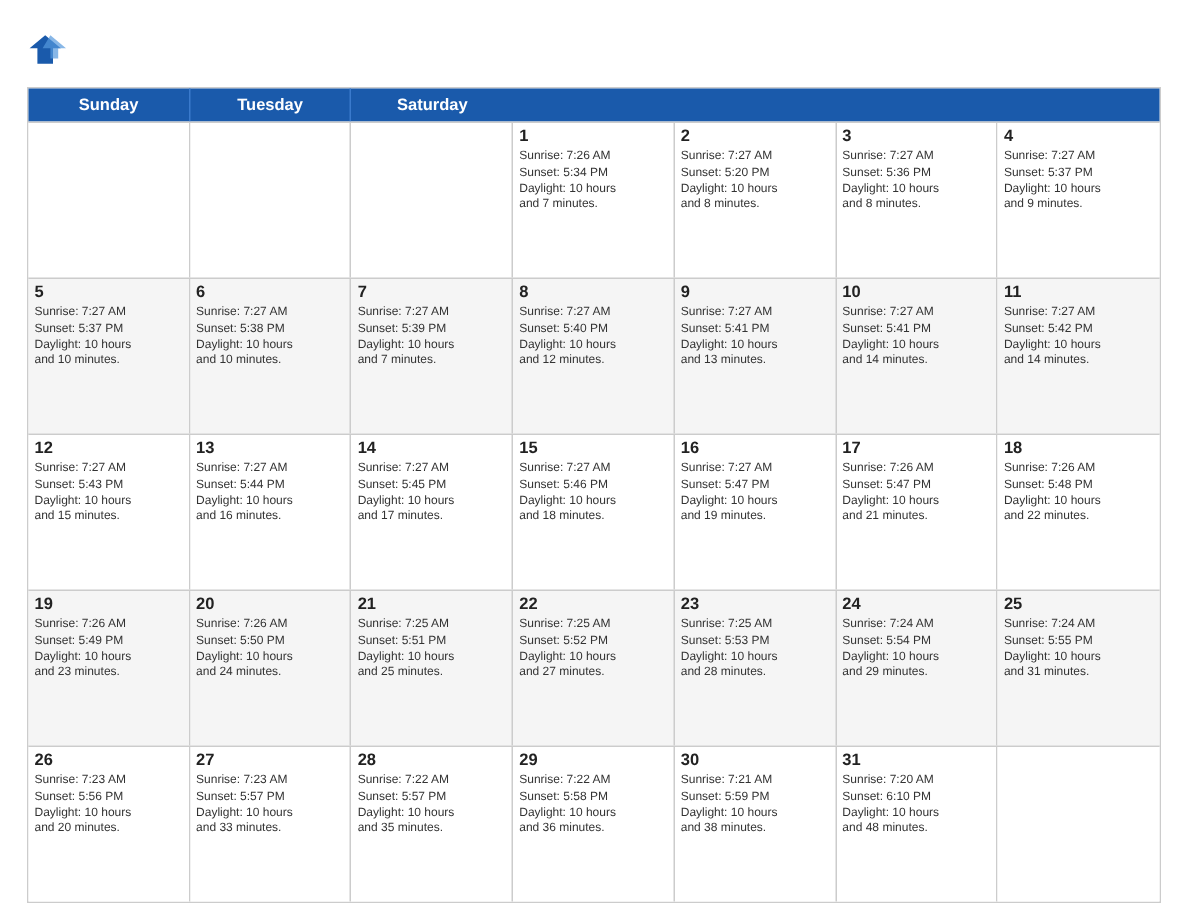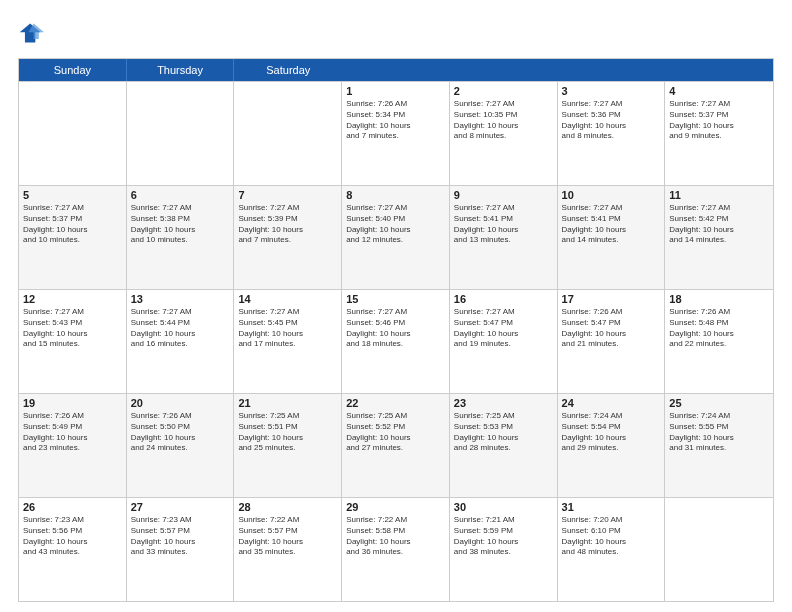--- a/index.html
+++ b/index.html
@@ -73,21 +73,21 @@
       border: 1px solid #ccc;
     }
     .cal-header-row {
       display: grid;
       grid-template-columns: repeat(7, 1fr);
       background: #1a5aab;
     }
     .cal-header-cell {
       color: #fff;
       font-size: 11px;
-      font-weight: normal;
+      font-weight: bold;
       padding: 5px 4px;
       text-align: center;
       border-right: 1px solid #3a7acc;
     }
     .cal-header-cell:last-child { border-right: none; }
     .cal-body {
       display: flex;
       flex-direction: column;
       flex: 1;
     }
@@ -137,39 +137,39 @@
     </div>
     <div class="title-block">
       <h1></h1>
       <h2></h2>
     </div>
   </div>
 
   <div class="calendar">
     <div class="cal-header-row">
         <div class="cal-header-cell">Sunday</div>
-        <div class="cal-header-cell">Thursday</div>
+        <div class="cal-header-cell">Tuesday</div>
         <div class="cal-header-cell">Saturday</div>
       </div>
     <div class="cal-body">
         <div class="cal-week">
           <div class="cal-cell"></div>
           <div class="cal-cell"></div>
           <div class="cal-cell"></div>
           <div class="cal-cell">
             <div class="cal-day-num">1</div>
             <div class="cal-line">Sunrise: 7:26 AM</div>
             <div class="cal-line">Sunset: 5:34 PM</div>
             <div class="cal-line">Daylight: 10 hours</div>
             <div class="cal-line">and 7 minutes.</div>
           </div>
           <div class="cal-cell">
             <div class="cal-day-num">2</div>
             <div class="cal-line">Sunrise: 7:27 AM</div>
-            <div class="cal-line">Sunset: 10:35 PM</div>
+            <div class="cal-line">Sunset: 5:20 PM</div>
             <div class="cal-line">Daylight: 10 hours</div>
             <div class="cal-line">and 8 minutes.</div>
           </div>
           <div class="cal-cell">
             <div class="cal-day-num">3</div>
             <div class="cal-line">Sunrise: 7:27 AM</div>
             <div class="cal-line">Sunset: 5:36 PM</div>
             <div class="cal-line">Daylight: 10 hours</div>
             <div class="cal-line">and 8 minutes.</div>
           </div>
@@ -333,21 +333,21 @@
             <div class="cal-line">Daylight: 10 hours</div>
             <div class="cal-line">and 31 minutes.</div>
           </div>
         </div>
         <div class="cal-week">
           <div class="cal-cell">
             <div class="cal-day-num">26</div>
             <div class="cal-line">Sunrise: 7:23 AM</div>
             <div class="cal-line">Sunset: 5:56 PM</div>
             <div class="cal-line">Daylight: 10 hours</div>
-            <div class="cal-line">and 43 minutes.</div>
+            <div class="cal-line">and 20 minutes.</div>
           </div>
           <div class="cal-cell">
             <div class="cal-day-num">27</div>
             <div class="cal-line">Sunrise: 7:23 AM</div>
             <div class="cal-line">Sunset: 5:57 PM</div>
             <div class="cal-line">Daylight: 10 hours</div>
             <div class="cal-line">and 33 minutes.</div>
           </div>
           <div class="cal-cell">
             <div class="cal-day-num">28</div>

